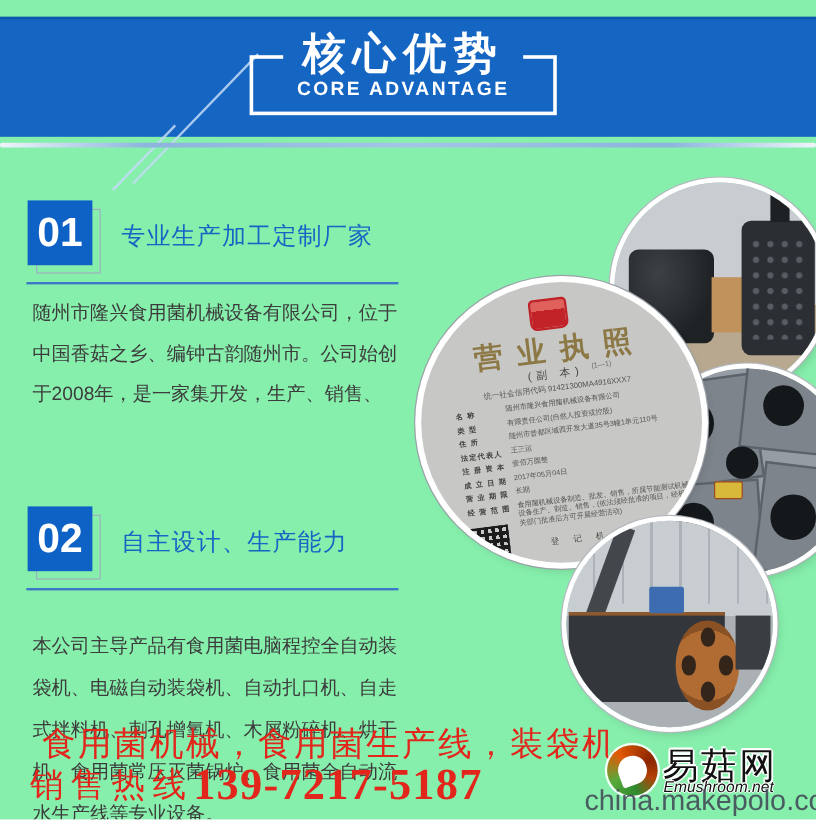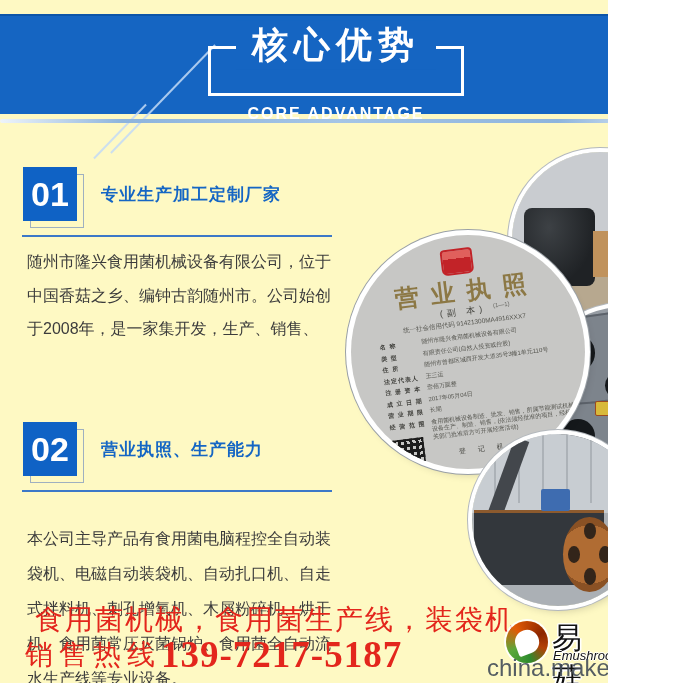--- a/index.html
+++ b/index.html
@@ -1,42 +1,42 @@
 <!DOCTYPE html>
 <html><head>
 <meta charset="utf-8">
 <style>
   html,body{margin:0;padding:0;background:#ffffff;}
-  .page{position:relative;width:608px;height:683px;background:#fef9c3;overflow:hidden;
+  .page{position:relative;width:680px;height:683px;background:#86efac;overflow:hidden;
         font-family:"Liberation Sans","DejaVu Sans",sans-serif;}
 
   
   .band{position:absolute;left:0;top:14px;width:680px;height:100px;background:#1565c2;
         border-top:2px solid #0d55a8;box-sizing:border-box;}
   .slash{position:absolute;width:2px;background:rgba(195,219,246,.85);}
   .slash.s1{left:162px;top:8px;height:150px;transform:rotate(44deg);}
   .slash.s2{left:119px;top:78px;height:75px;transform:rotate(44deg);}
   .title-frame{position:absolute;left:208px;top:30px;width:256px;height:50px;
         border:3px solid #ffffff;box-sizing:border-box;}
   .main-title{position:absolute;left:50%;top:0;transform:translate(-50%,-58%);
         background:#1565c2;padding:0 16px;white-space:nowrap;
         color:#ffffff;font-size:36px;font-weight:bold;letter-spacing:6px;}
   .sub-title{position:absolute;left:0;right:0;top:17px;text-align:center;
-        color:#ffffff;font-size:16px;font-weight:bold;letter-spacing:2px;margin-top:39px;}
+        color:#ffffff;font-size:16px;font-weight:bold;letter-spacing:2px;}
   .band-underline{position:absolute;left:0;top:119px;width:680px;height:4px;border-radius:2px;
         background:linear-gradient(90deg,#eef4fa 0%,#8db4dd 18%,#a5c5e6 50%,#8db4dd 82%,#eef4fa 100%);}
 
   
   .num-wrap{position:absolute;width:62px;height:62px;}
   .num-outline{position:absolute;left:7px;top:7px;width:54px;height:54px;
         border:1.5px solid #9fb0c0;box-sizing:border-box;}
   .num-box{position:absolute;left:0;top:0;width:54px;height:54px;background:#0f62c5;
         display:flex;align-items:center;justify-content:center;
         color:#ffffff;font-size:34px;font-weight:bold;}
-  .sec-title{position:absolute;left:101px;color:#1566c4;font-size:17px;font-weight:bold;
+  .sec-title{position:absolute;left:101px;color:#1566c4;font-size:20px;font-weight:normal;
         letter-spacing:1px;white-space:nowrap;}
   .divider{position:absolute;left:22px;width:310px;height:2px;background:#3c78c8;}
   .body-text{position:absolute;left:27px;width:330px;color:#3c3c3c;font-size:16px;}
   .body-text div{height:33.5px;line-height:33.5px;white-space:nowrap;}
   .body-text.b2 div{height:35px;line-height:35px;}
 
   
   .circle{position:absolute;border-radius:50%;overflow:hidden;
         box-shadow:0 0 0 4px #ffffff,0 0 0 5px #b3b8bd,3px 5px 9px rgba(0,0,0,.18);}
   .c-boilers{left:512px;top:152px;width:176px;height:176px;z-index:1;
@@ -215,21 +215,21 @@
   <div class="body-text" style="top:245px;">
     <div>随州市隆兴食用菌机械设备有限公司，位于</div>
     <div>中国香菇之乡、编钟古韵随州市。公司始创</div>
     <div>于2008年，是一家集开发，生产、销售、</div>
   </div>
 
   <div class="num-wrap" style="left:23px;top:422px;">
     <div class="num-outline"></div>
     <div class="num-box">02</div>
   </div>
-  <div class="sec-title" style="top:438px;">营业执照、生产能力</div>
+  <div class="sec-title" style="top:438px;">自主设计、生产能力</div>
   <div class="divider" style="top:490px;"></div>
   <div class="body-text b2" style="top:521px;">
     <div>本公司主导产品有食用菌电脑程控全自动装</div>
     <div>袋机、电磁自动装袋机、自动扎口机、自走</div>
     <div>式拌料机、刺孔增氧机、木屑粉碎机、烘干</div>
     <div>机、食用菌常压灭菌锅炉、食用菌全自动流</div>
     <div>水生产线等专业设备。</div>
   </div>
 
   <div class="red-line red1">食用菌机械，食用菌生产线，装袋机</div>

